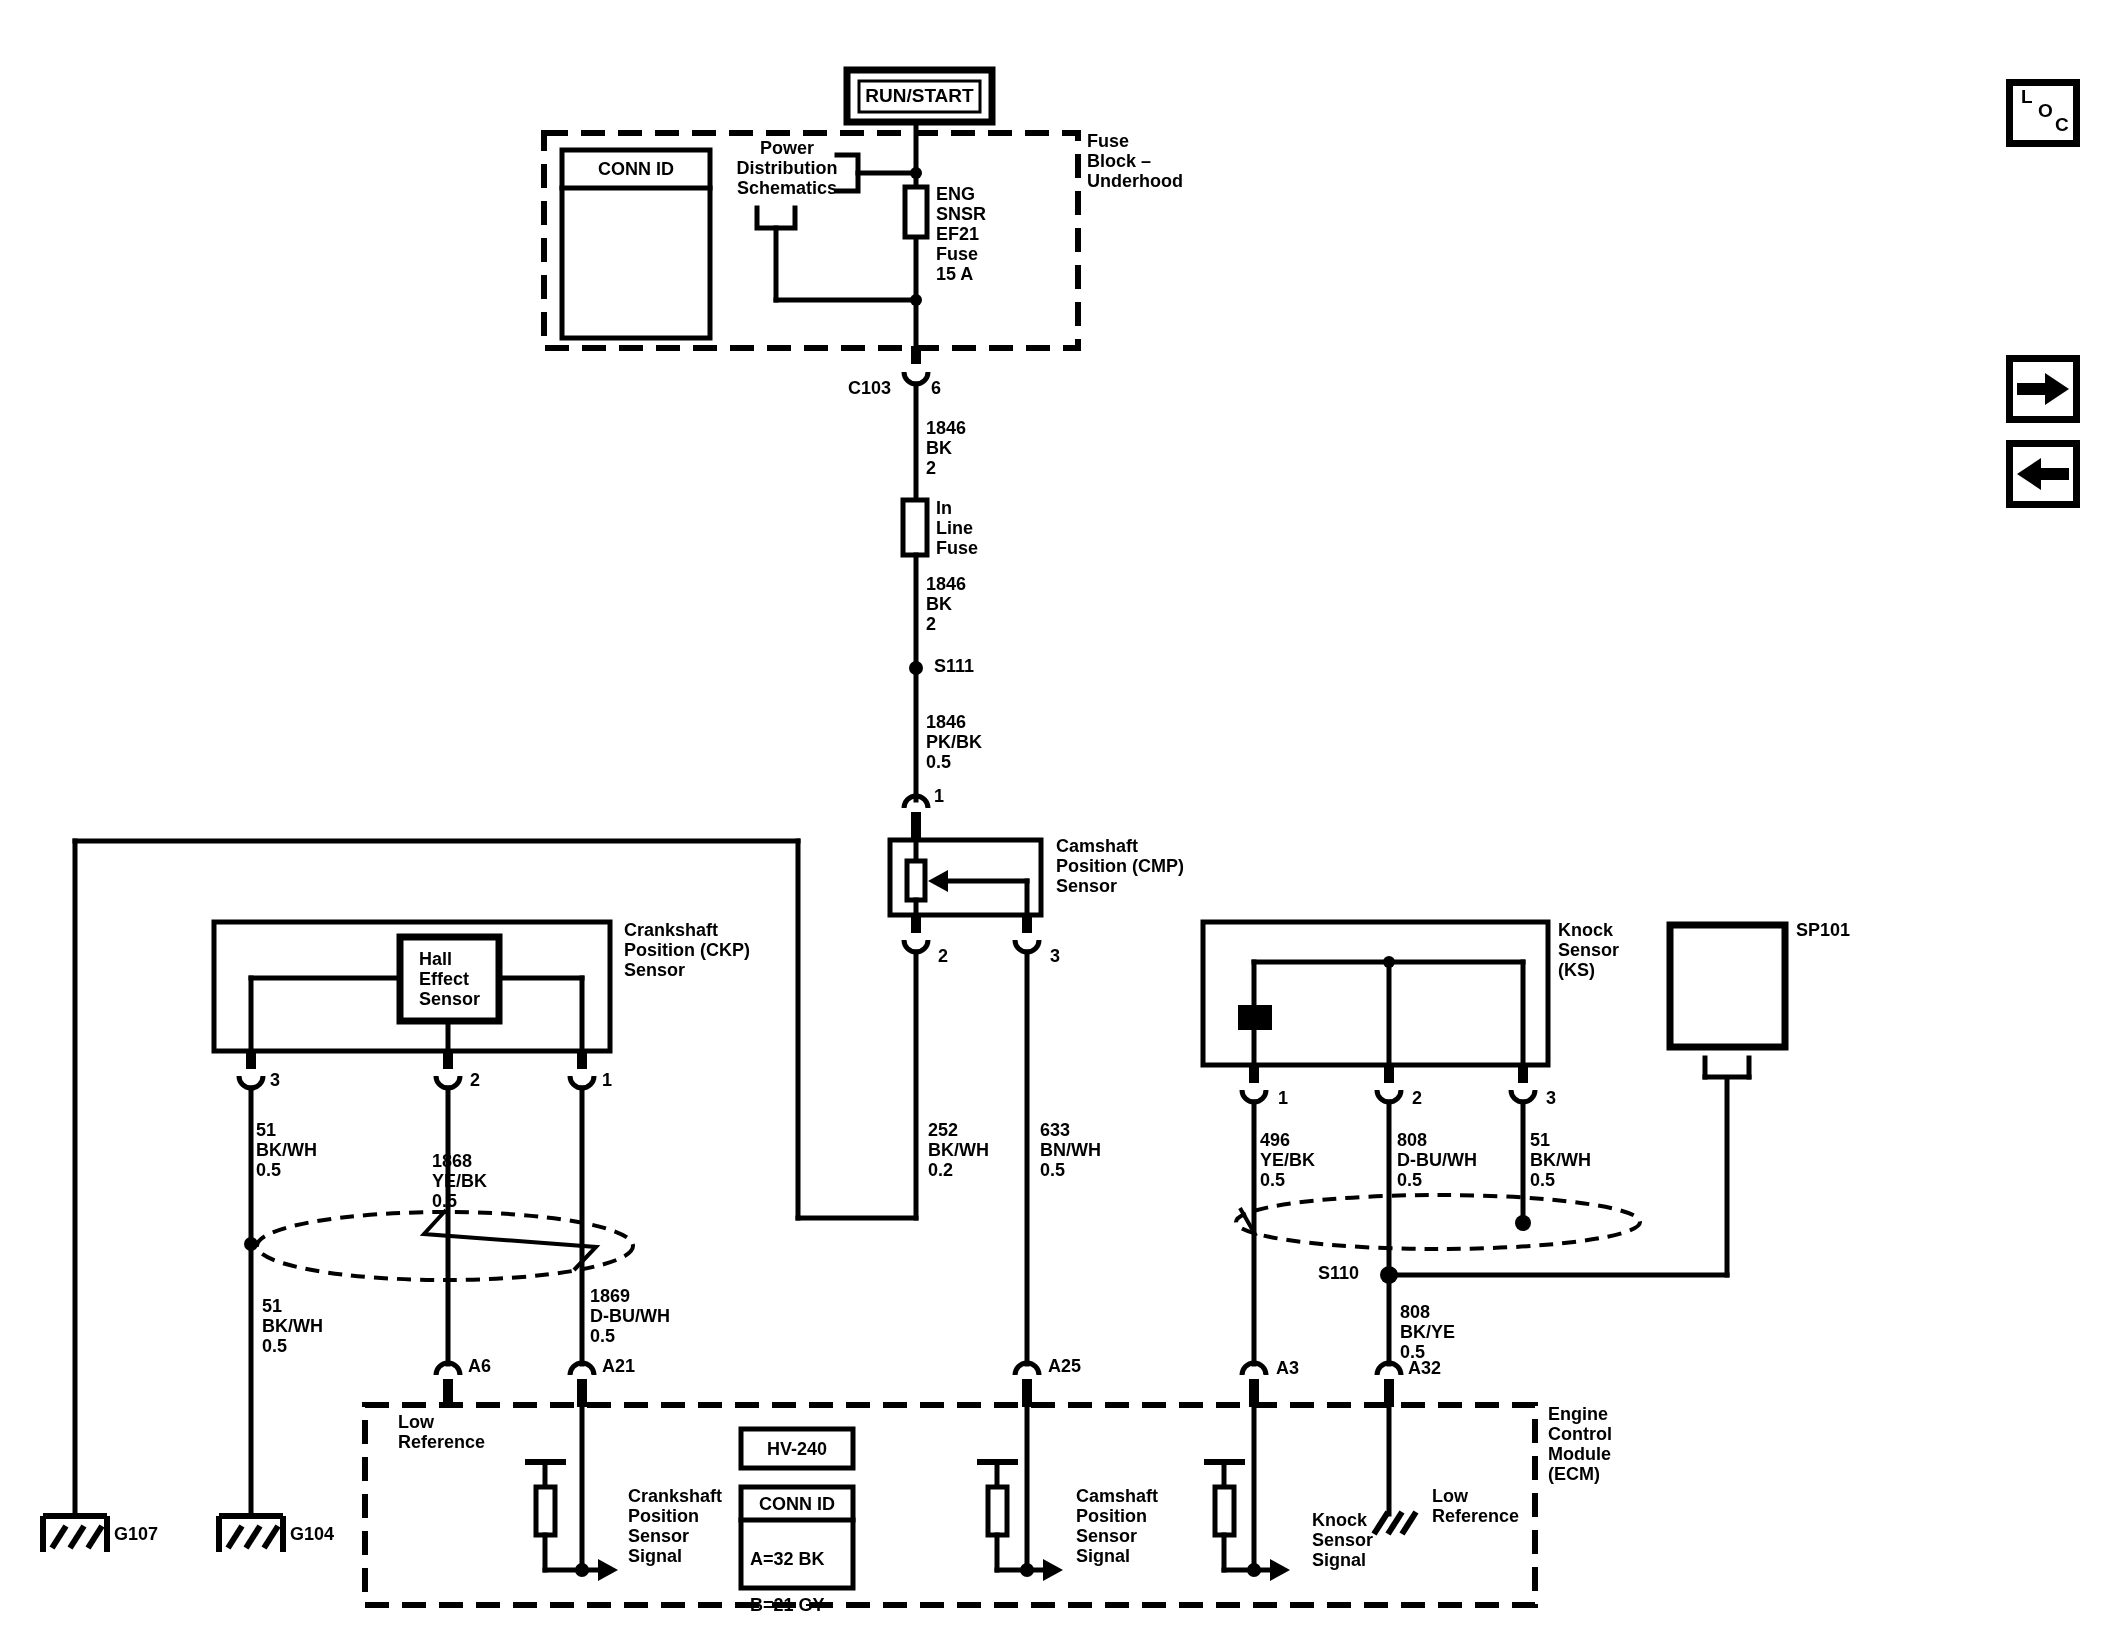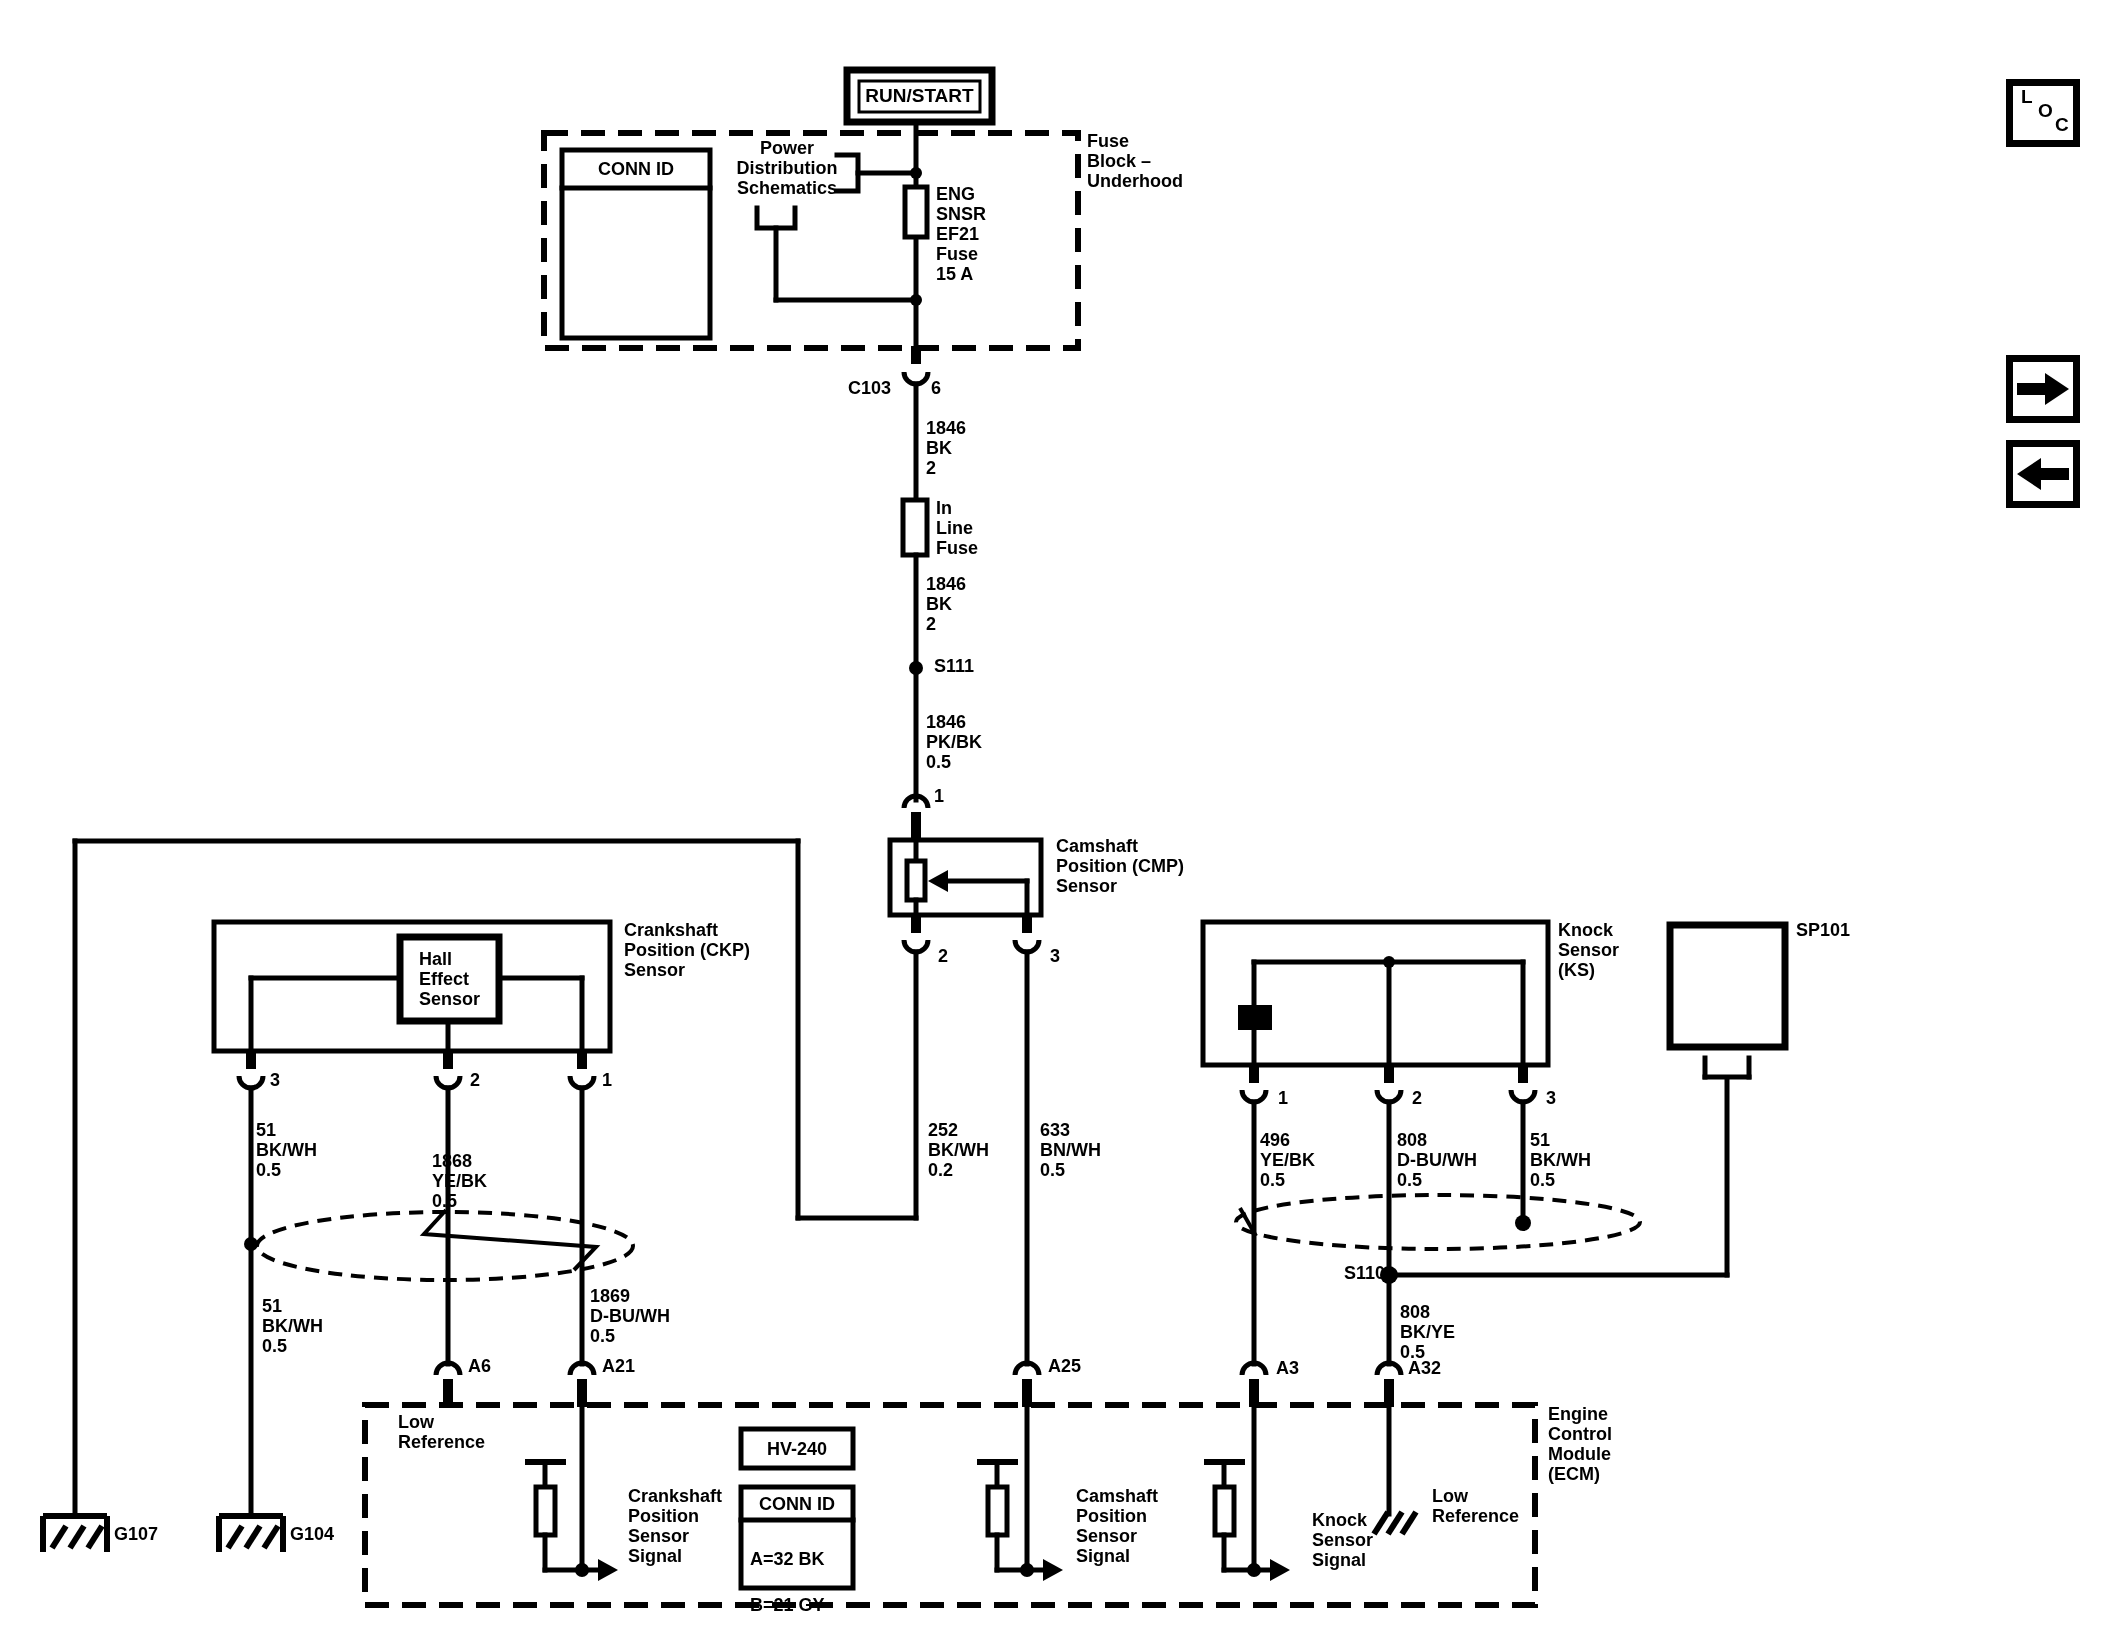--- a/index.html
+++ b/index.html
@@ -291,21 +291,21 @@
 <div class="lbl" style="left:1546px;top:1088px;">3</div>
 <div class="lbl" style="left:1260px;top:1130px;">496
 YE/BK
 0.5</div>
 <div class="lbl" style="left:1397px;top:1130px;">808
 D-BU/WH
 0.5</div>
 <div class="lbl" style="left:1530px;top:1130px;">51
 BK/WH
 0.5</div>
-<div class="lbl" style="left:1318px;top:1263px;margin-left:26px;">S110</div>
+<div class="lbl" style="left:1318px;top:1263px;">S110</div>
 <div class="lbl" style="left:1400px;top:1302px;">808
 BK/YE
 0.5</div>
 
 <div class="lbl" style="left:468px;top:1356px;">A6</div>
 <div class="lbl" style="left:602px;top:1356px;">A21</div>
 <div class="lbl" style="left:1048px;top:1356px;">A25</div>
 <div class="lbl" style="left:1276px;top:1358px;">A3</div>
 <div class="lbl" style="left:1408px;top:1358px;">A32</div>
 <div class="lbl" style="left:398px;top:1412px;">Low

